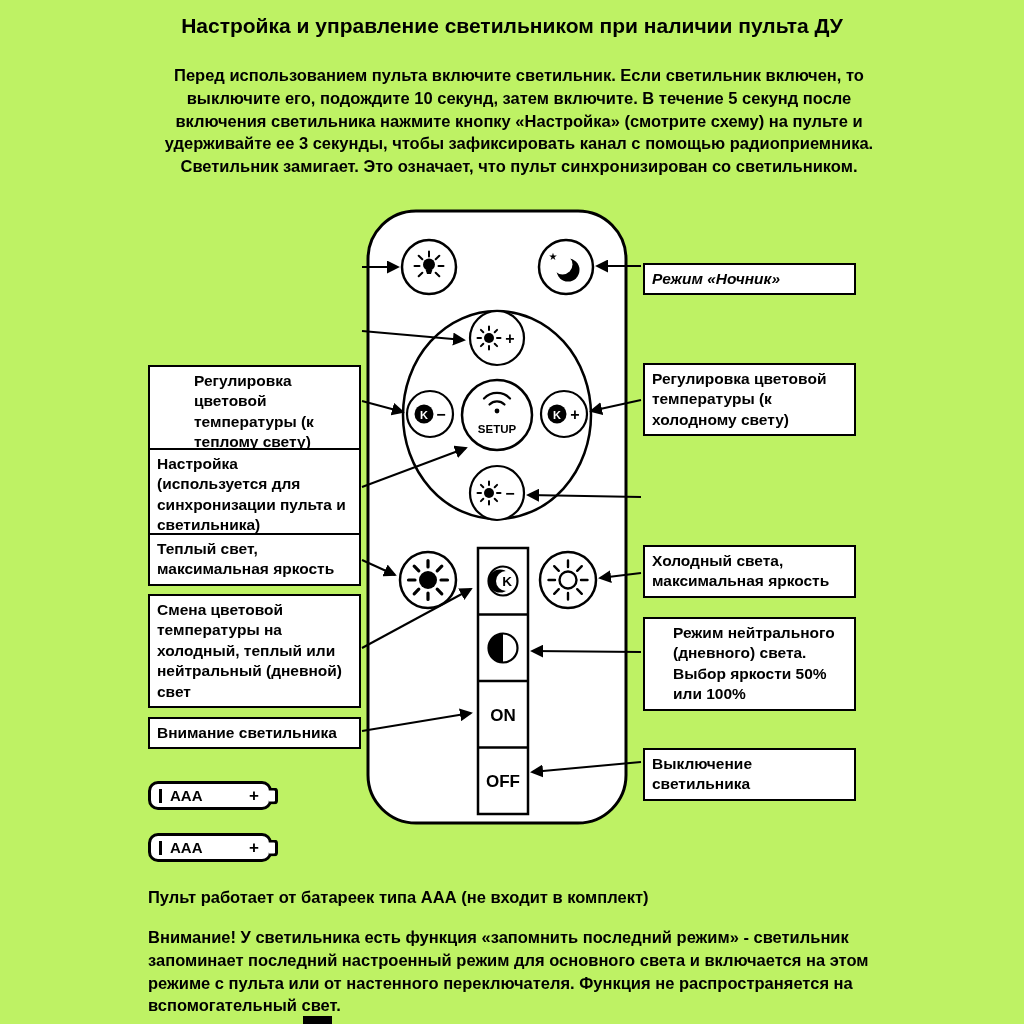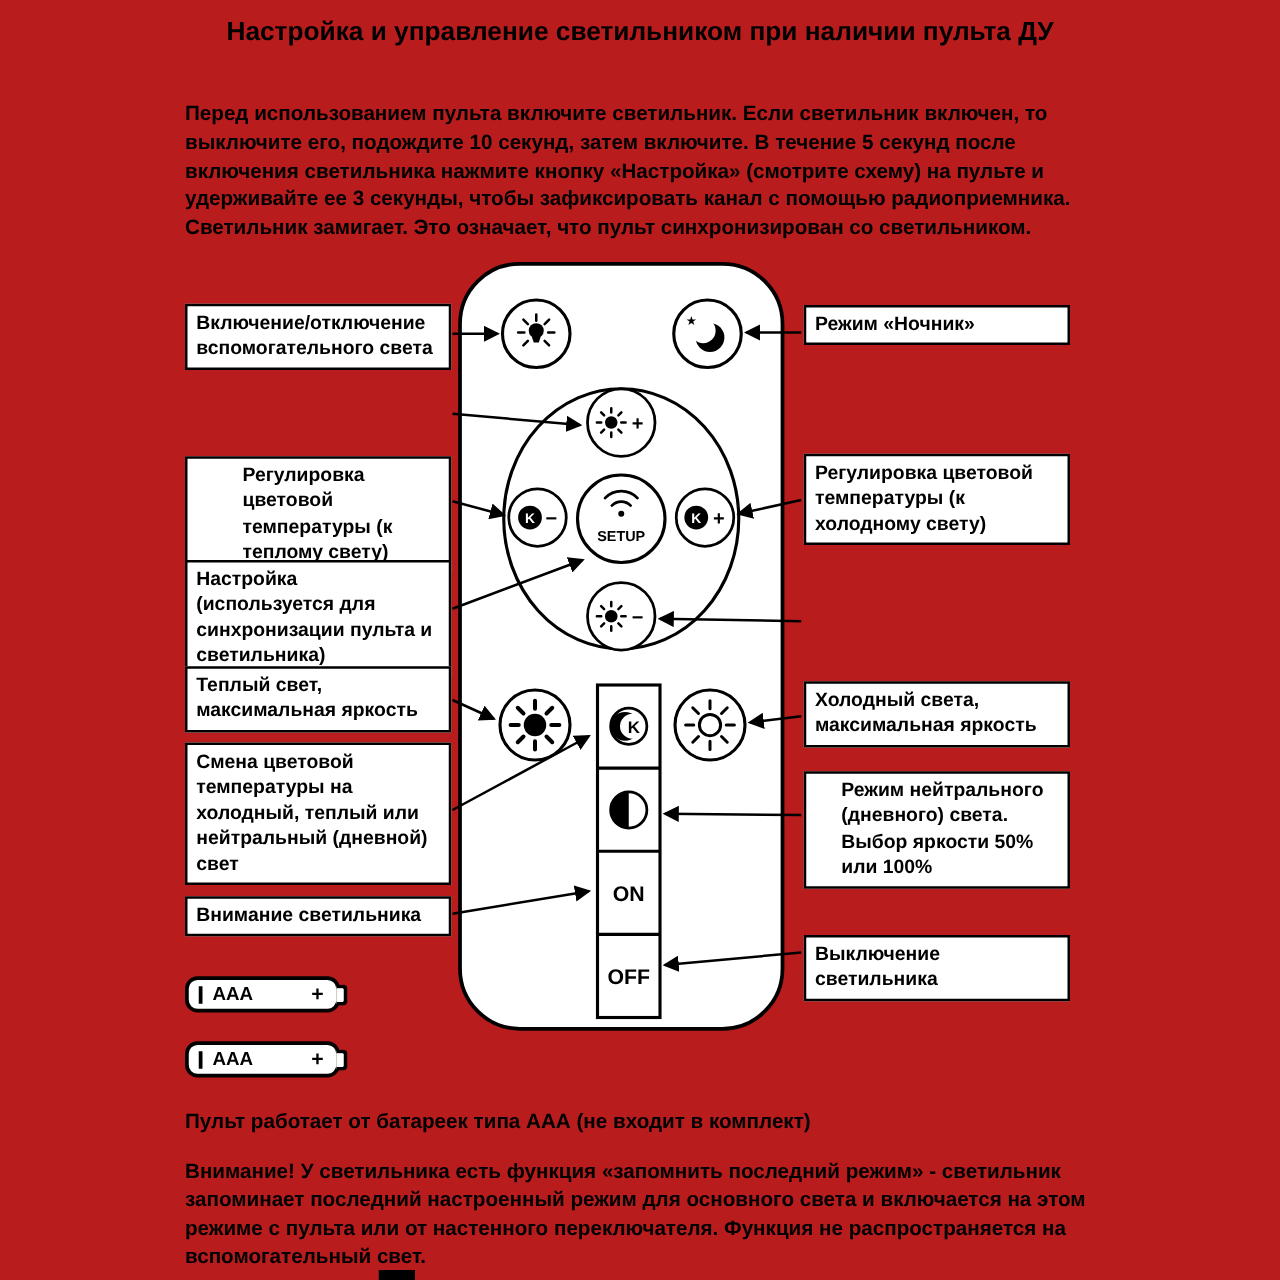--- a/index.html
+++ b/index.html
@@ -1,20 +1,20 @@
 <!DOCTYPE html>
 <html><head>
 <meta charset="utf-8">
 <style>
   html,body{margin:0;padding:0;background:#fff;}
   body{width:1024px;height:1024px;font-family:"Liberation Sans",sans-serif;color:#000;}
-  .page{position:relative;width:1024px;height:1024px;background:#b91c1c;overflow:hidden;}
+  .page{position:relative;width:1024px;height:1024px;background:#bef264;overflow:hidden;}
   .title{position:absolute;top:14px;left:0;width:100%;text-align:center;font-size:21px;font-weight:bold;}
   .para{position:absolute;font-weight:bold;font-size:16.5px;line-height:1.38;}
-  #intro{top:80px;left:148px;width:742px;}
+  #intro{top:64px;left:148px;width:742px;text-align:center;}
   #battery-note{top:886px;left:148px;width:742px;}
   #warning{top:926px;left:148px;width:748px;}
   .label-box{position:absolute;border:2px solid #000;background:#fff;font-weight:bold;
              font-size:15.5px;line-height:1.32;padding:4px 7px;box-sizing:border-box;width:213px;z-index:2;}
   .left-box{left:148px;}
   .right-box{left:643px;}
   svg.diagram{position:absolute;left:0;top:0;z-index:1;}
   .battery{position:absolute;left:148px;width:124px;height:29px;border:3px solid #000;border-radius:10px;
            box-sizing:border-box;background:#fff;display:flex;align-items:center;font-weight:bold;font-size:15px;z-index:2;}
   .battery .tick{width:3px;height:14px;background:#000;margin-left:8px;flex:0 0 auto;}
@@ -152,28 +152,27 @@
       <line x1="362" y1="731" x2="471" y2="713" marker-end="url(#arrow)"></line>
       <line x1="641" y1="266" x2="597" y2="266" marker-end="url(#arrow)"></line>
       <line x1="641" y1="400" x2="591" y2="411" marker-end="url(#arrow)"></line>
       <line x1="641" y1="497" x2="528" y2="495" marker-end="url(#arrow)"></line>
       <line x1="641" y1="573" x2="600" y2="578" marker-end="url(#arrow)"></line>
       <line x1="641" y1="652" x2="532" y2="651" marker-end="url(#arrow)"></line>
       <line x1="641" y1="762" x2="532" y2="772" marker-end="url(#arrow)"></line>
     </g>
   </svg>
 
-  <div class="label-box left-box" style="top:243px;">Включение/отключение вспомогательного света</div>
   <div class="label-box left-box" style="top:365px;padding-left:44px;">Регулировка цветовой температуры (к теплому свету)</div>
   <div class="label-box left-box" style="top:448px;">Настройка (используется для синхронизации пульта и светильника)</div>
   <div class="label-box left-box" style="top:533px;">Теплый свет, максимальная яркость</div>
   <div class="label-box left-box" style="top:594px;">Смена цветовой температуры на холодный, теплый или нейтральный (дневной) свет</div>
   <div class="label-box left-box" style="top:717px;">Внимание светильника</div>
 
-  <div class="label-box right-box" style="top:244px;">Режим «Ночник»</div>
+  <div class="label-box right-box" style="top:263px;font-style:italic;">Режим «Ночник»</div>
   <div class="label-box right-box" style="top:363px;">Регулировка цветовой температуры (к холодному свету)</div>
   <div class="label-box right-box" style="top:545px;">Холодный света, максимальная яркость</div>
   <div class="label-box right-box" style="top:617px;padding-left:28px;">Режим нейтрального (дневного) света. Выбор яркости 50% или 100%</div>
   <div class="label-box right-box" style="top:748px;">Выключение светильника</div>
 
   <div class="battery" style="top:781px;">
     <span class="tick"></span>
     <span class="label">AAA</span>
     <span class="plus">+</span>
     <span class="nub"></span>

